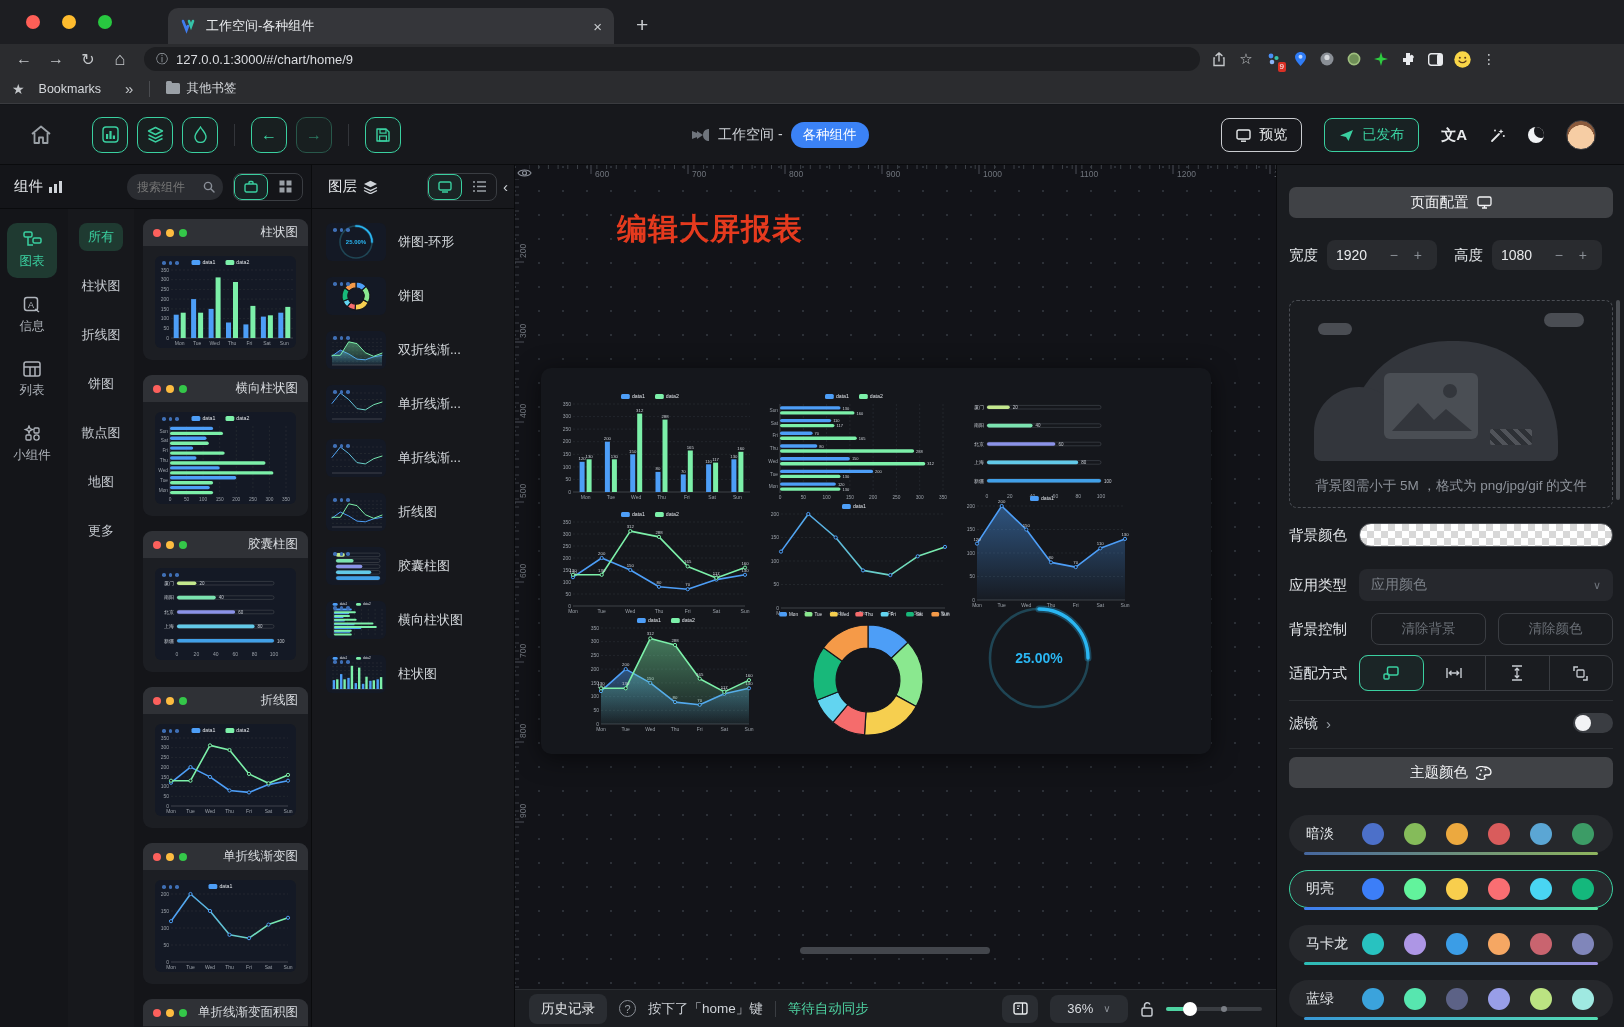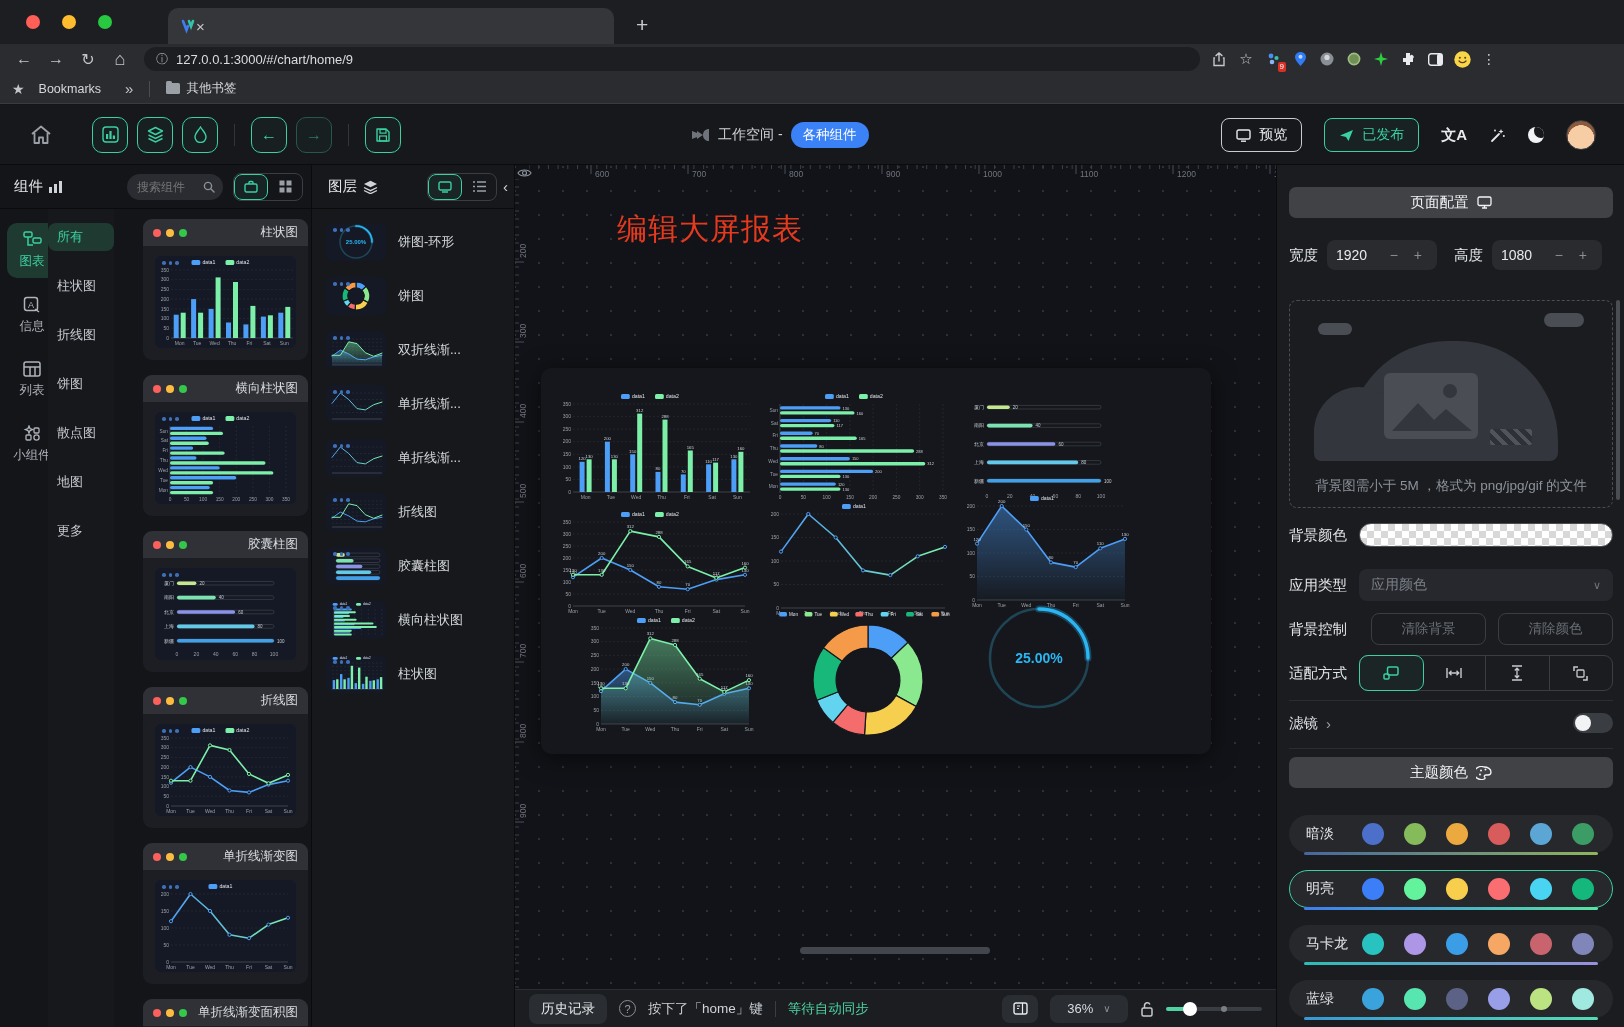--- a/index.html
+++ b/index.html
@@ -47,21 +47,21 @@
   .comp-head{position:absolute;left:0;top:0;width:100%;height:44px;display:flex;align-items:center;border-bottom:1px solid #0a0b0d;}
   .comp-title{margin-left:14px;color:#e4e7ea;font-size:14.5px;display:flex;gap:6px;align-items:center;}
   .searchbox{margin-left:auto;width:96px;height:26px;background:#2a2c31;border-radius:13px;display:flex;align-items:center;padding:0 8px;gap:4px;}
   .searchbox input{flex:1;min-width:0;background:transparent;border:0;outline:none;color:#cfd3d8;font-size:12px;}
   .viewtog{display:flex;margin:0 8px 0 10px;border:1px solid #3a3d42;border-radius:8px;overflow:hidden;}
   .vbtn{width:34px;height:26px;display:flex;align-items:center;justify-content:center;color:#9aa0a6;}
   .vbtn.sel{border:1px solid #3ad0a0;border-radius:8px;color:#3ad0a0;background:rgba(58,208,160,.08);}
   .rail{position:absolute;left:0;top:44px;width:64px;bottom:0;display:flex;flex-direction:column;align-items:center;padding-top:14px;gap:10px;}
   .rail-item{width:50px;padding:8px 0;border-radius:10px;display:flex;flex-direction:column;align-items:center;gap:5px;color:#aeb3ba;font-size:12.5px;}
   .rail-item.sel{background:#1f3a31;color:#3ad0a0;}
-  .cats{position:absolute;left:48px;top:44px;width:66px;bottom:0;padding-top:14px;display:flex;flex-direction:column;gap:21px;background:#17181c;}
+  .cats{position:absolute;left:68px;top:44px;width:66px;bottom:0;padding-top:14px;display:flex;flex-direction:column;align-items:center;gap:21px;background:#17181c;}
   .cat{color:#c6cad0;font-size:13px;padding:5px 9px;border-radius:8px;white-space:nowrap;}
   .cat.sel{background:#1f3a31;color:#3ad0a0;}
   .cards{position:absolute;left:130px;top:44px;right:0;bottom:0;overflow:hidden;padding:10px 4px 0 13px;}
   .card{width:165px;margin-bottom:15px;border-radius:9px;overflow:hidden;background:#1c1e23;}
   .card-h{height:27px;background:#2f3136;display:flex;align-items:center;padding:0 10px;}
   .dots3{display:flex;gap:5px;}
   .dot{width:8px;height:8px;border-radius:50%;}
   .card-h .name{margin-left:auto;color:#d9dce0;font-size:12.5px;}
   .card-b{padding:10px 12px 12px;}
   .thumb{position:relative;background:#141925;border-radius:6px;overflow:hidden;}
@@ -77,21 +77,21 @@
   .lay-item{display:flex;align-items:center;gap:12px;margin-bottom:16px;}
   .lay-thumb{position:relative;width:60px;height:38px;background:#141925;border-radius:6px;overflow:hidden;flex:0 0 auto;}
   .lay-label{color:#d3d7db;font-size:13px;white-space:nowrap;}
   
   .canvas{position:absolute;left:515px;top:165px;right:0;bottom:0;background:#121318;
     background-image:radial-gradient(circle,#2c3037 1px,transparent 1.4px);background-size:24px 24px;background-position:12px 14px;}
   .hruler,.vruler{position:absolute;color:#6f747c;}
   .hruler{left:14px;top:0;}
   .vruler{left:0;top:14px;}
   .eyewrap{position:absolute;left:2px;top:2px;color:#8a8f98;}
-  .bigtitle{position:absolute;left:102px;top:44px;font-size:30px;font-weight:400;letter-spacing:1px;}
+  .bigtitle{position:absolute;left:102px;top:44px;font-size:30px;font-weight:700;letter-spacing:1px;}
   .dash{position:absolute;left:26px;top:203px;width:670px;height:386px;background:#15171c;border-radius:10px;box-shadow:0 4px 24px rgba(0,0,0,.55);}
   .widget{position:absolute;}
   .floatstack{position:absolute;right:14px;top:583px;width:64px;height:177px;background:#202228;border-radius:26px 0 0 26px;padding:8px 0 0 9px;}
   .fbtn{width:30px;height:30px;border-radius:50%;background:#45474c;display:flex;align-items:center;justify-content:center;margin-bottom:12px;color:#f2f3f5;}
   .vscroll{position:absolute;right:54px;top:350px;width:7px;height:125px;background:#43464c;border-radius:4px;}
   .hscroll{position:absolute;left:285px;top:782px;width:190px;height:7px;background:#43464c;border-radius:4px;}
   
   .bbar{position:absolute;left:515px;right:348px;bottom:0;height:38px;background:#1b1d21;border-top:1px solid #2a2d31;display:flex;align-items:center;padding:0 14px;gap:12px;}
   .histbtn{background:#2a2d32;border-radius:8px;padding:6px 12px;color:#e8eaec;font-size:13.5px;}
   .qmark{width:17px;height:17px;border-radius:50%;border:1.4px solid #8a8f96;color:#9aa0a6;font-size:11px;display:flex;align-items:center;justify-content:center;}
@@ -150,20 +150,21 @@
     <div class="lights">
       <span class="light" style="background: rgb(255, 95, 87);"></span>
       <span class="light" style="background: rgb(254, 188, 46);"></span>
       <span class="light" style="background: rgb(40, 200, 64);"></span>
     </div>
     <div class="tab">
       <svg width="16" height="16" viewBox="0 0 16 16">
         <path d="M3 3 L6.5 12 L8 8" fill="none" stroke="#3f7df0" stroke-width="2.6" stroke-linecap="round"></path>
         <path d="M9 3 L11 8.5 L13 3" fill="none" stroke="#35c3a9" stroke-width="2.6" stroke-linecap="round"></path>
       </svg>
+      <span class="title">工作空间-各种组件</span>
       <span class="close">×</span>
     </div>
     <div class="newtab">+</div>
   </div>
 
   <div class="urlrow">
     <span class="navic" style="margin-left:8px">←</span>
     <span class="navic">→</span>
     <span class="navic">↻</span>
     <span class="navic" style="font-size:18px">⌂</span>

